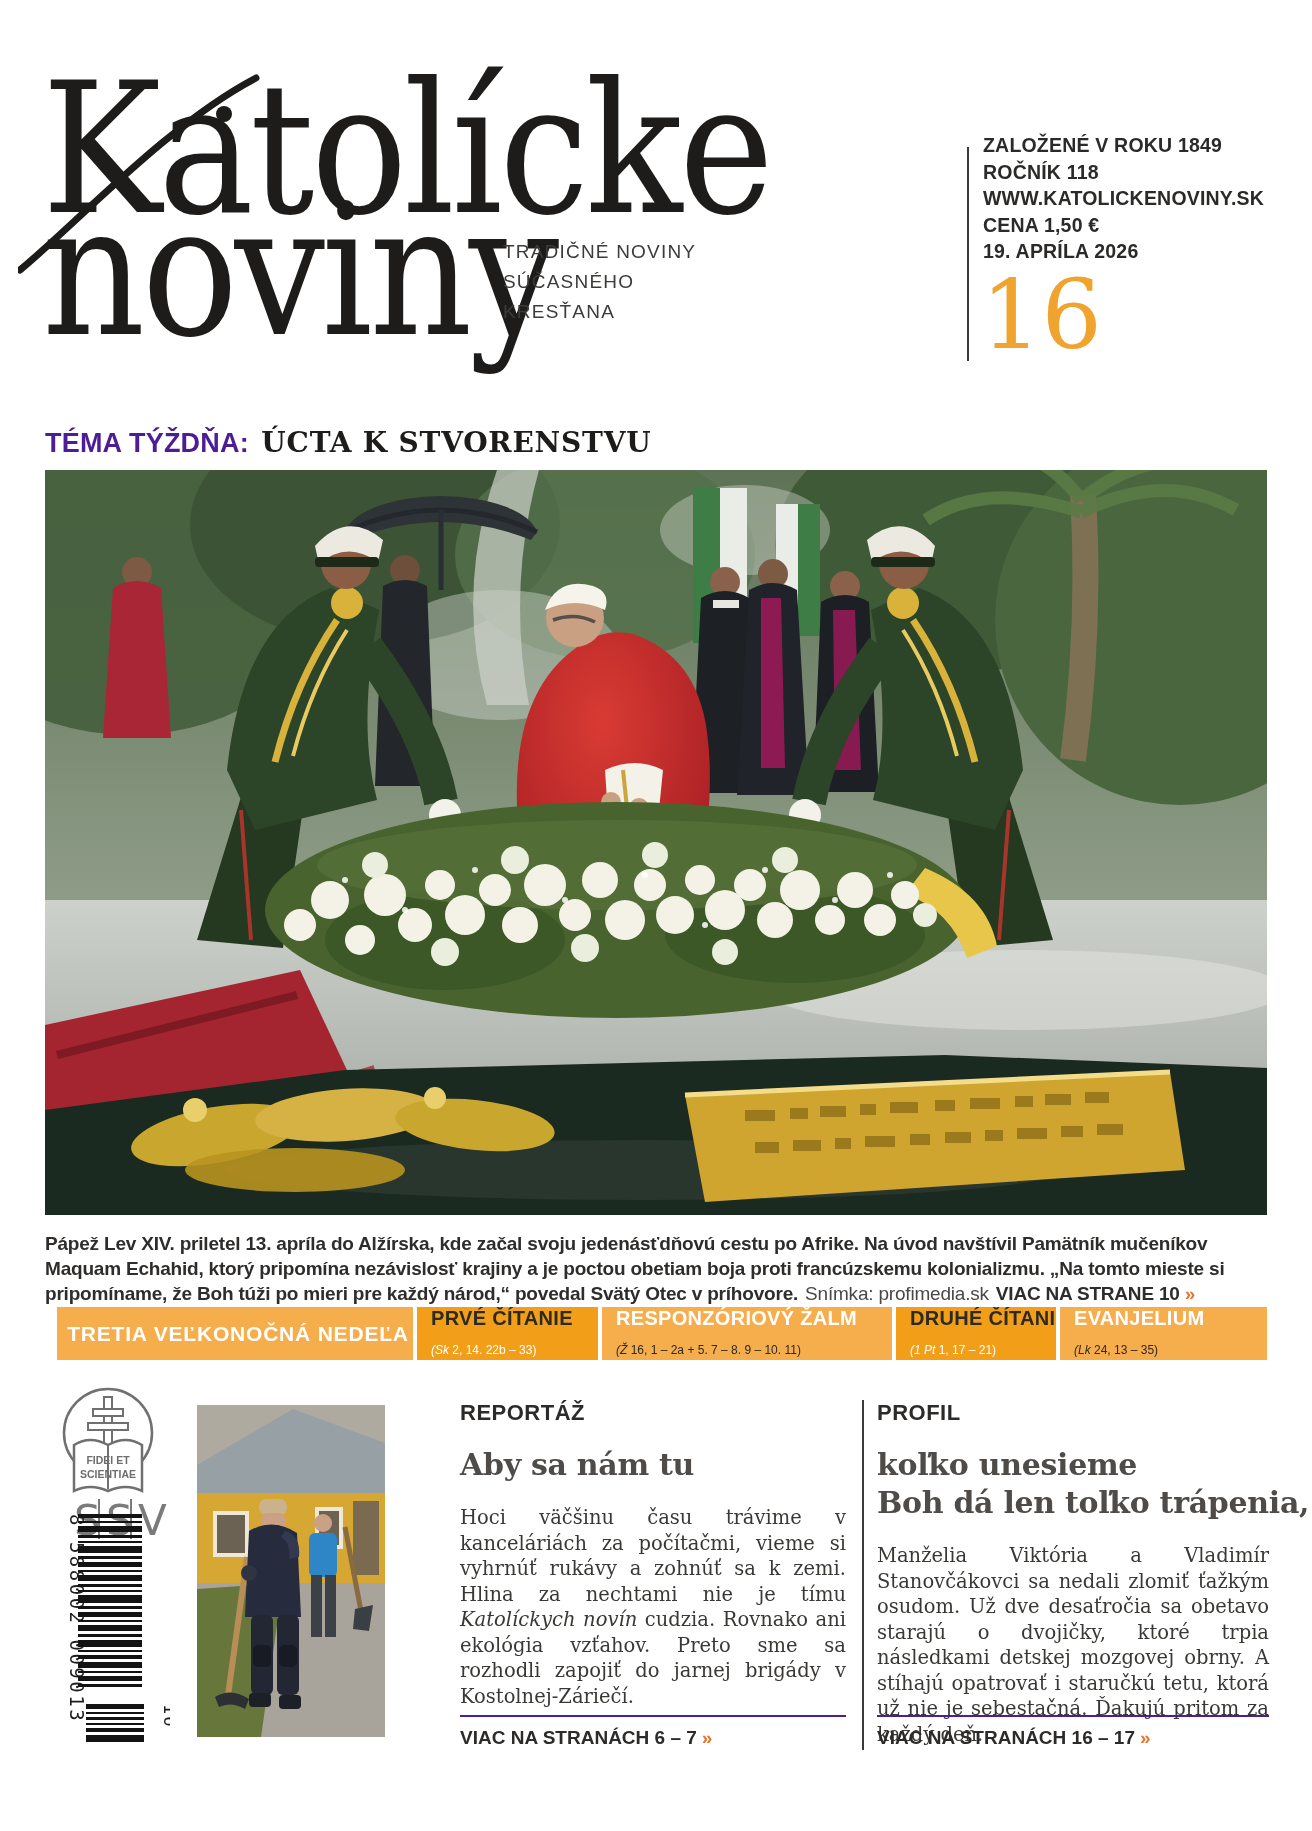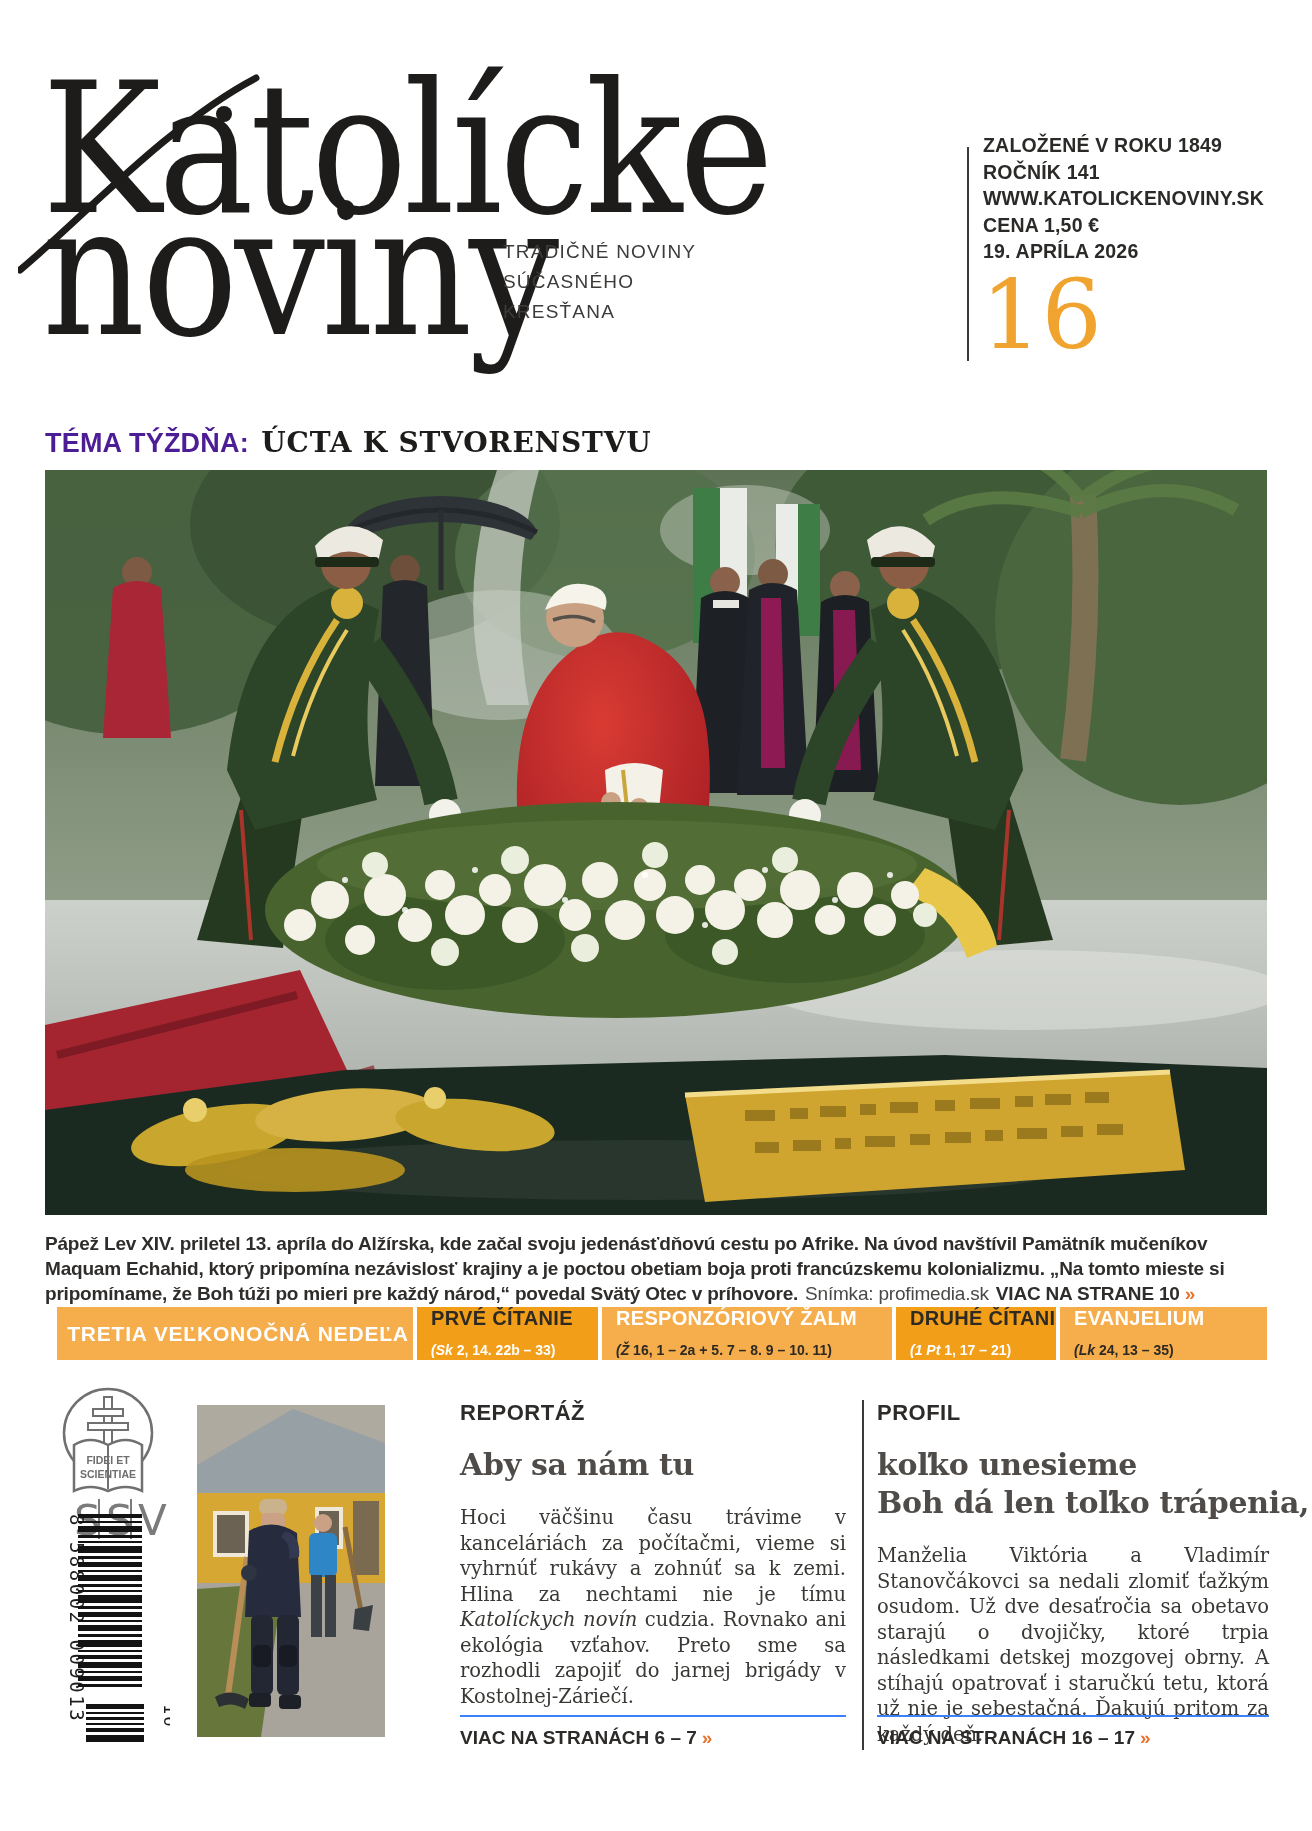--- a/index.html
+++ b/index.html
@@ -36,21 +36,21 @@
   .caption .credit{font-weight:normal;color:#4a4846;margin-left:7px}
   .caption .more{margin-left:7px}
   .chev{color:#E7732D;font-weight:bold;margin-left:5px;letter-spacing:-2px}
 
   
   .liturgy{position:absolute;left:57px;top:1307px;width:1210px;height:53px;display:flex;gap:4px}
   .seg{height:100%;display:flex;flex-direction:column;justify-content:space-between;padding:0 14px;white-space:nowrap;overflow:hidden}
   .seg-light{background:#F6AD4C}
   .seg-dark{background:#F29E18}
   .seg .t{font-size:20px;font-weight:bold;letter-spacing:0.3px;line-height:22px}
-  .seg .r{font-size:14px;font-weight:bold;line-height:20px}
+  .seg .r{font-size:12px;font-weight:normal;line-height:20px}
   .seg .r i{font-style:italic}
   .t-white{color:#fff}.t-black{color:#2d2a24}
   .seg1{flex:0 0 356px;flex-direction:row;align-items:center;justify-content:center;padding:0 16px 0 22px}
   .seg1 .name{font-size:21px;font-weight:bold;color:#fff;letter-spacing:0.8px}
   .seg2{flex:0 0 181px}
   .seg3{flex:0 0 290px}
   .seg4{flex:0 0 160px}
   .seg5{flex:1 1 auto}
 
   
@@ -61,21 +61,21 @@
   .article{position:absolute;top:1400px;height:352px}
   .article.reportaz{left:460px;width:386px}
   .article.profil{left:877px;width:392px}
   .col-divider{position:absolute;left:862px;top:1400px;width:2px;height:350px;background:#3c3a38}
   .article .label{font-size:22px;font-weight:bold;letter-spacing:0.5px;color:#2d2b29}
   .article .headline{margin-top:20px;font-family:"DejaVu Serif","Liberation Serif",serif;font-weight:bold;
                      font-size:30px;line-height:38px;color:#4e4b48;letter-spacing:-0.3px;white-space:nowrap}
   .article .body{margin-top:21px;font-family:"DejaVu Serif","Liberation Serif",serif;font-size:19.5px;
                  line-height:25.5px;color:#3a3835;text-align:justify}
   .article .body i{font-style:italic}
-  .article .footer{position:absolute;left:0;right:0;top:315px;border-top:2px solid #3b82f6;padding-top:10px;
+  .article .footer{position:absolute;left:0;right:0;top:315px;border-top:2px solid #4c1d95;padding-top:10px;
                    font-size:19px;font-weight:bold;color:#2d2b29;white-space:nowrap}
 </style>
 </head>
 <body>
 
 <div class="page">
 
   <div class="mast-line l1">Katolícke</div>
   <div class="mast-line l2">noviny</div>
   <svg class="mast-swash" width="300" height="220" viewBox="0 0 300 220">
@@ -85,21 +85,21 @@
 
   <div class="tagline">
     <div>TRADIČNÉ NOVINY</div>
     <div>SÚČASNÉHO</div>
     <div>KRESŤANA</div>
   </div>
 
   <div class="info-rule"></div>
   <div class="info-block">
     <div>ZALOŽENÉ V ROKU 1849</div>
-    <div>ROČNÍK 141</div>
+    <div>ROČNÍK 118</div>
     <div>WWW.KATOLICKENOVINY.SK</div>
     <div>CENA 1,50 €</div>
     <div>19. APRÍLA 2026</div>
   </div>
   <div class="issue-number">16</div>
 
   <div class="theme">
     <span class="label">TÉMA TÝŽDŇA:</span>
     <span class="title">ÚCTA K STVORENSTVU</span>
   </div>

